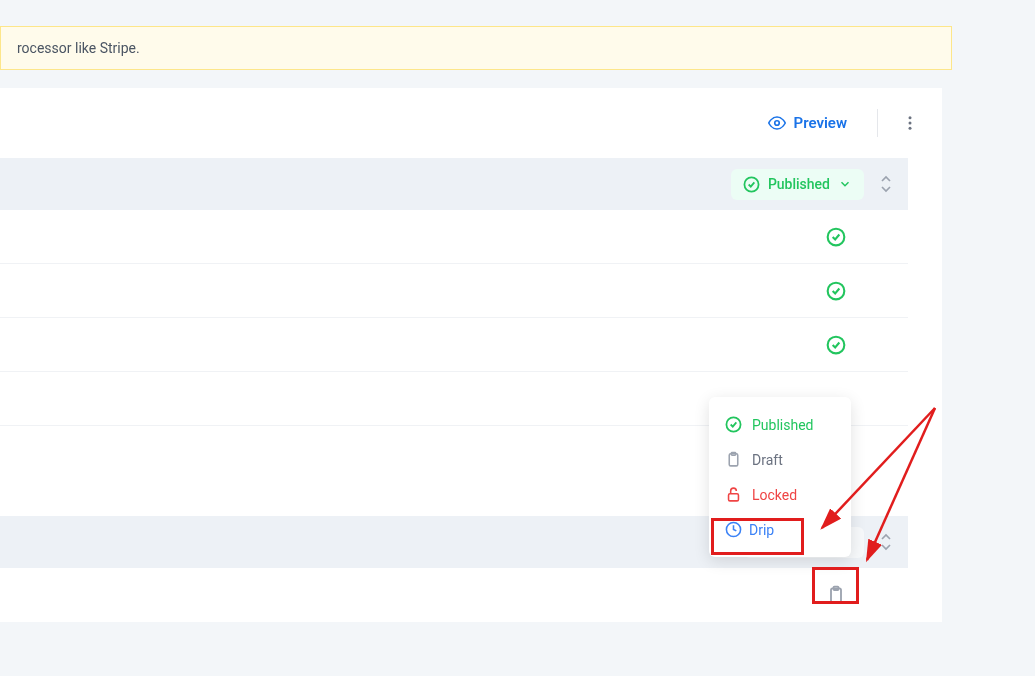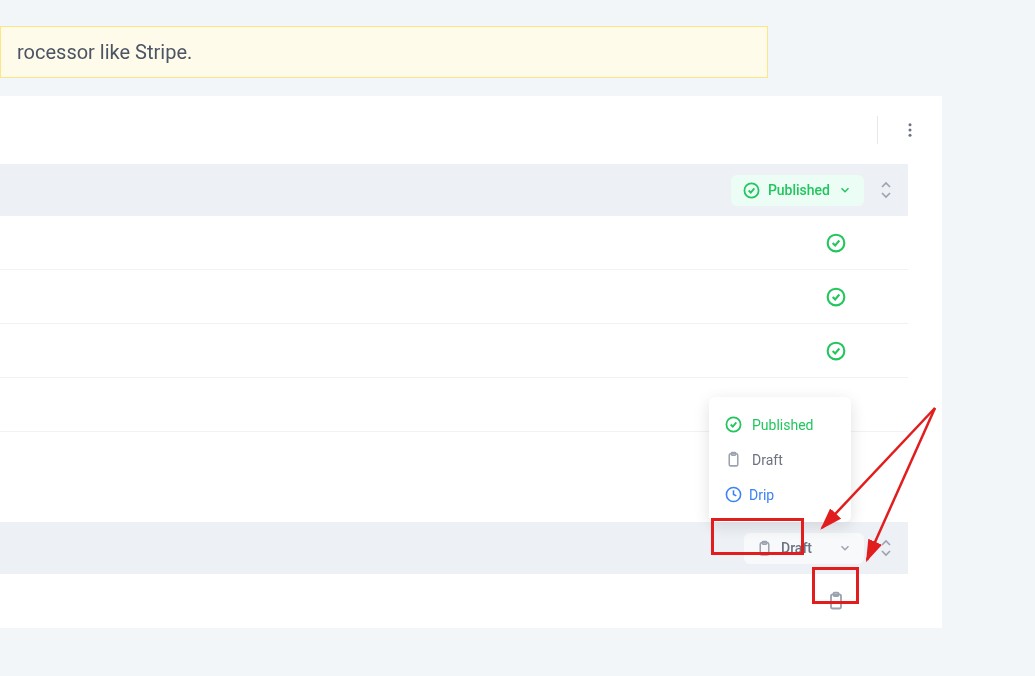--- a/index.html
+++ b/index.html
@@ -9,23 +9,23 @@
       width: 1035px;
       height: 676px;
       overflow: hidden;
       position: relative;
     }
     .alert-banner {
       background: #fffbeb;
       border: 1px solid #fde68a;
       padding: 13px 16px;
       margin: 26px 0 0 0;
-      width: 768px;
+      width: 952px;
       color: #4b5563;
-      font-size: 20px;
+      font-size: 14px;
     }
     .main-panel {
       background: #fff;
       margin: 18px 0 0 0;
       width: 942px;
       padding: 0;
     }
     .top-bar {
       display: flex;
       align-items: center;
@@ -159,20 +159,29 @@
 </head>
 <body>
 
 <div class="alert-banner">
   <span>rocessor like Stripe.</span>
 </div>
 
 <div class="main-panel">
 
   <div class="top-bar">
+    <div class="preview-btn">
+      <span>
+        <svg width="18" height="18" viewBox="0 0 24 24" fill="none" stroke="#1a73e8" stroke-width="2.2">
+            <path d="M1 12s4-8 11-8 11 8 11 8-4 8-11 8-11-8-11-8z"></path>
+            <circle cx="12" cy="12" r="3"></circle>
+          </svg>
+      </span>
+      <span>Preview</span>
+    </div>
     <div class="divider-v"></div>
     <div class="more-btn">
       <span>
         <svg width="18" height="18" viewBox="0 0 24 24" fill="#6b7280">
             <circle cx="12" cy="5" r="2"></circle>
             <circle cx="12" cy="12" r="2"></circle>
             <circle cx="12" cy="19" r="2"></circle>
           </svg>
       </span>
     </div>
@@ -299,20 +308,29 @@
     <span>Published</span>
   </div>
   <div class="dropdown-item draft">
     <span>
       <svg width="17" height="17" viewBox="0 0 24 24" fill="none" stroke="#9ca3af" stroke-width="2.2">
           <rect x="6" y="4" width="12" height="17" rx="2"></rect>
           <rect x="9" y="2" width="6" height="4" rx="1"></rect>
         </svg>
     </span>
     <span>Draft</span>
+  </div>
+  <div class="dropdown-item locked">
+    <span>
+      <svg width="17" height="17" viewBox="0 0 24 24" fill="none" stroke="#ef4444" stroke-width="2.2">
+          <rect x="5" y="11" width="14" height="10" rx="2"></rect>
+          <path d="M8 11V7a4 4 0 0 1 8 0"></path>
+        </svg>
+    </span>
+    <span>Locked</span>
   </div>
   <div class="dropdown-item drip">
     <span>
       <svg width="17" height="17" viewBox="0 0 24 24" fill="none" stroke="#3b82f6" stroke-width="2.2">
           <circle cx="12" cy="12" r="10"></circle>
           <path d="M12 6v6l4 2"></path>
         </svg>
     </span>
     <span>Drip</span>
   </div>

